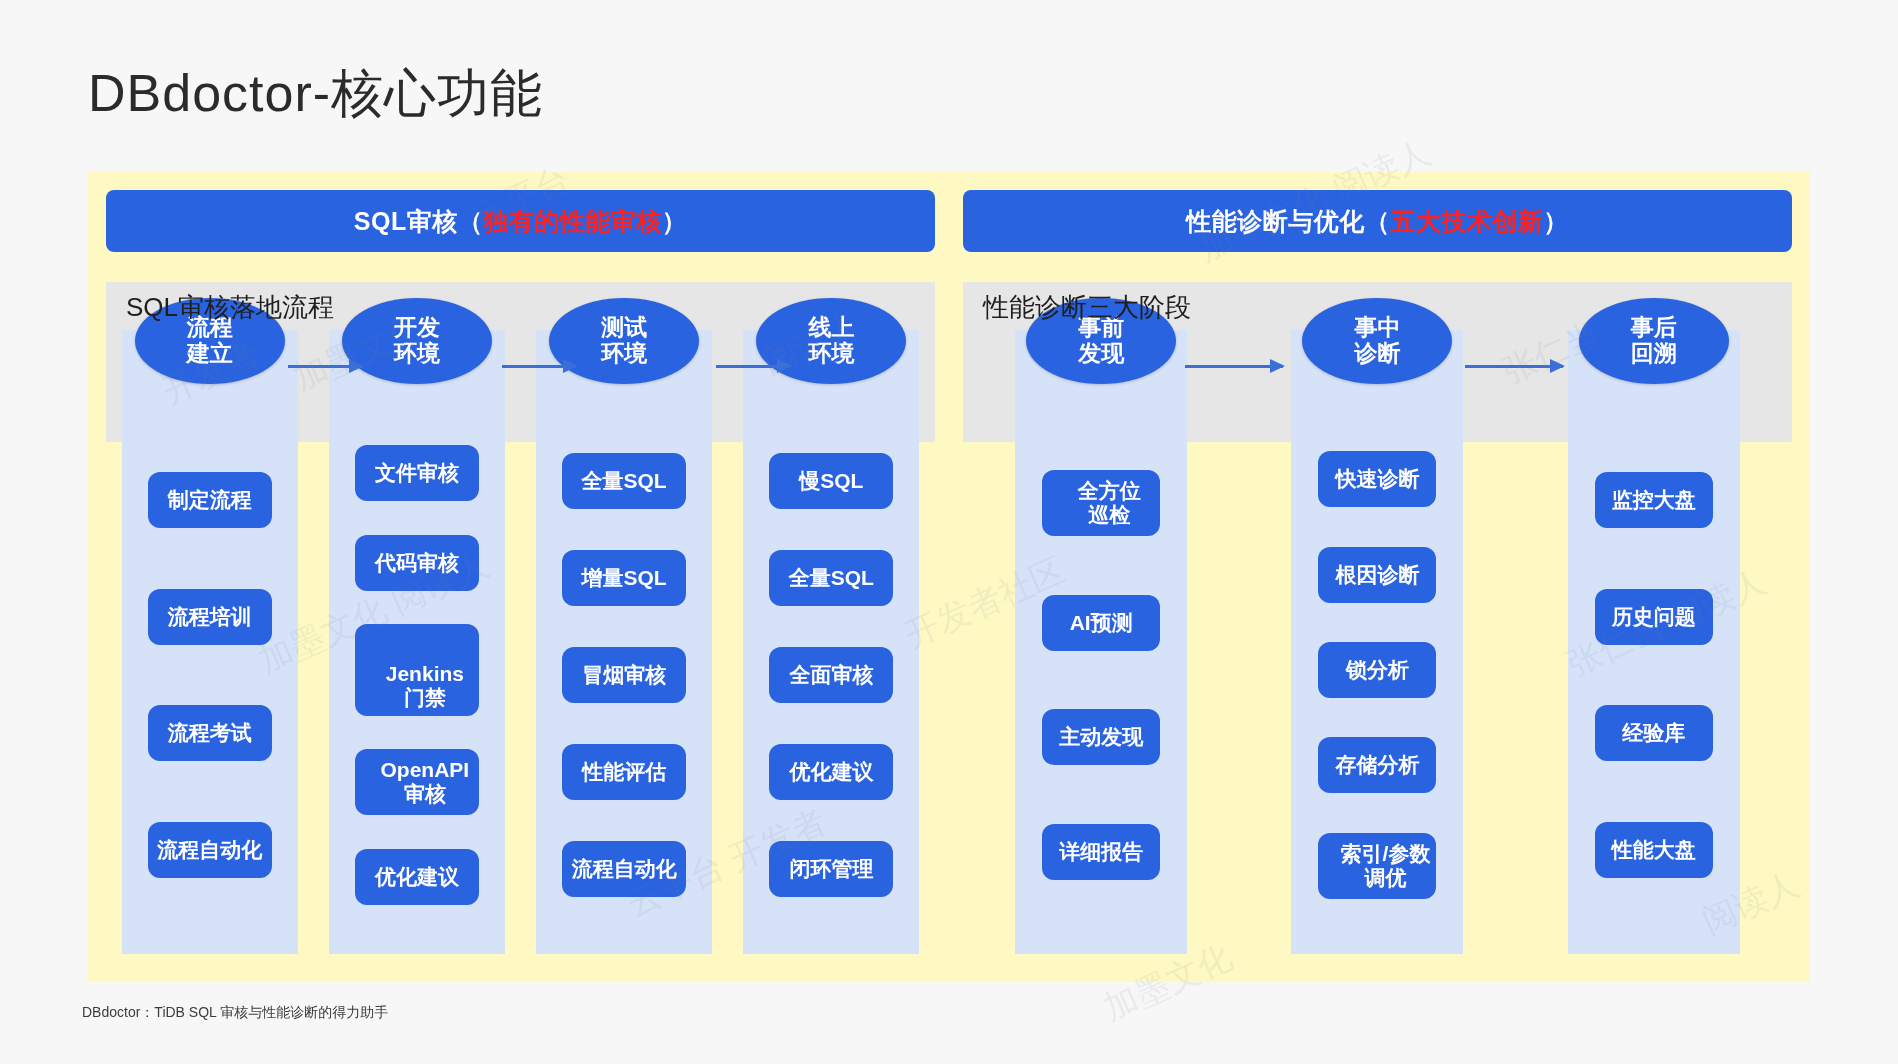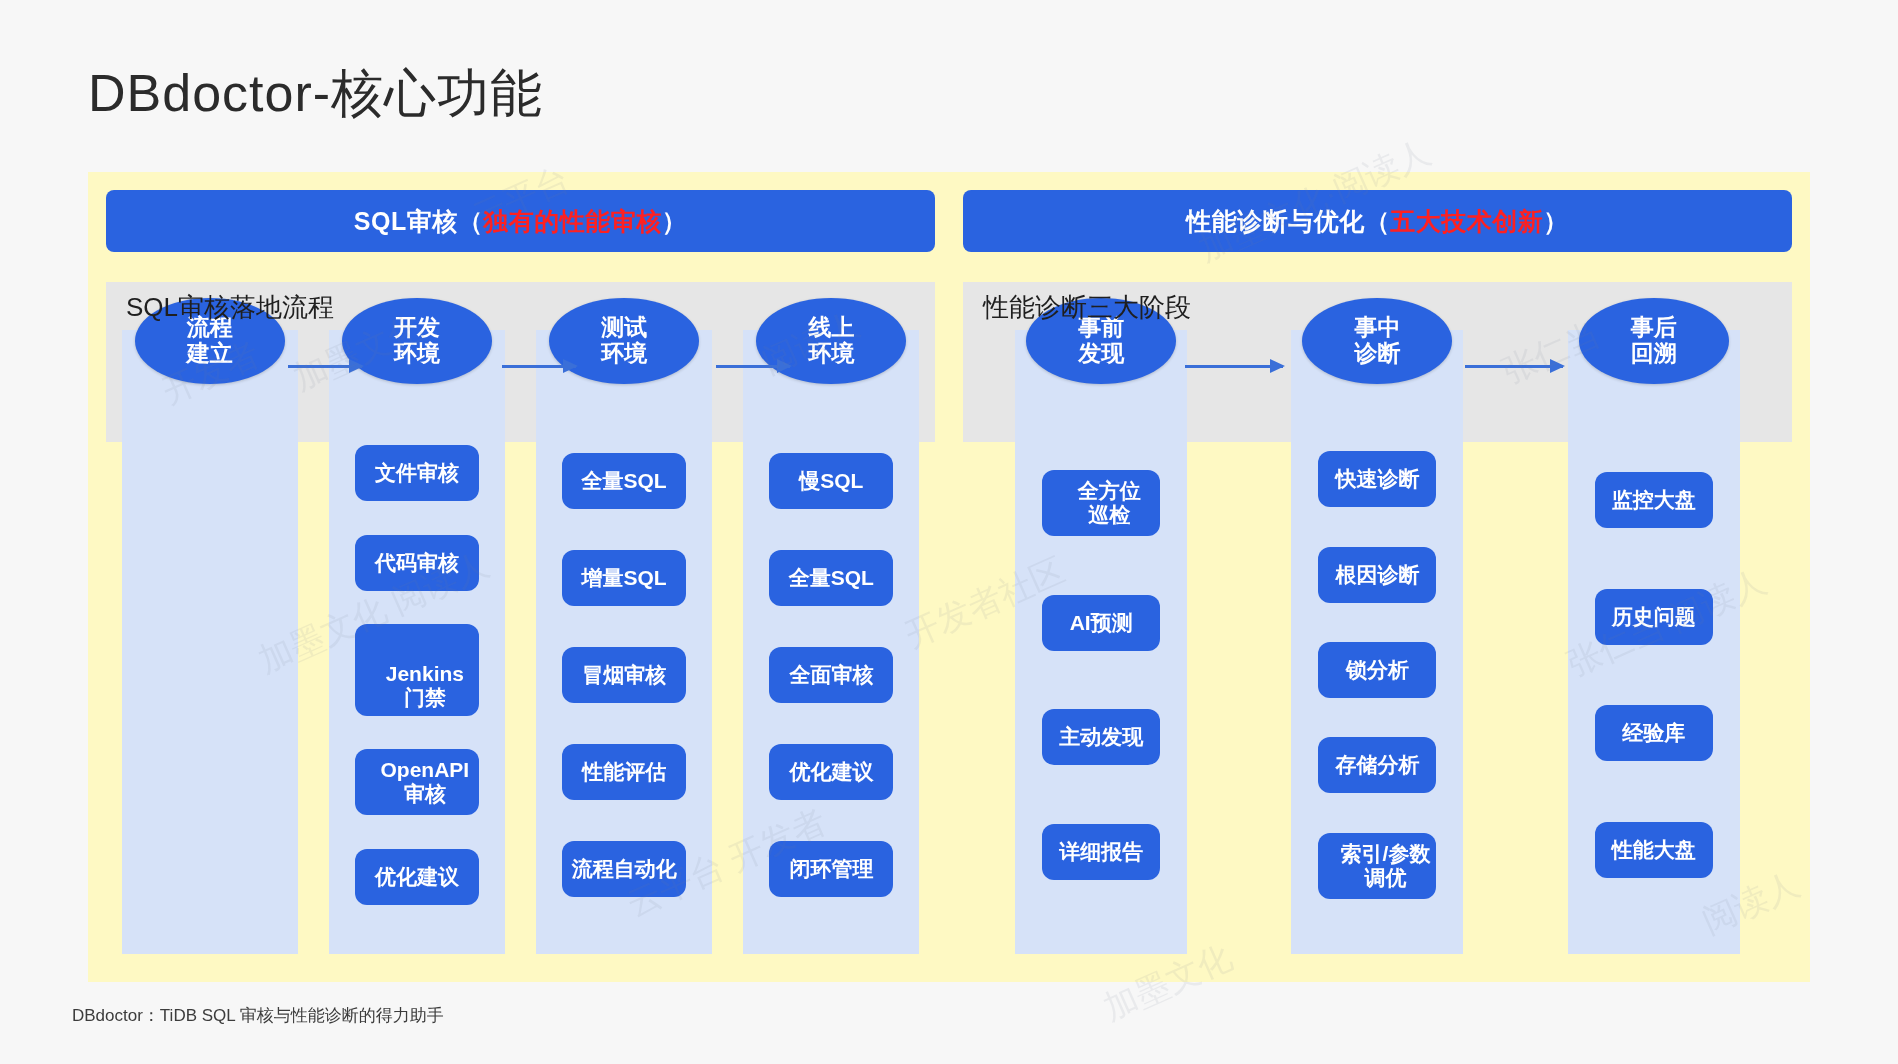--- a/index.html
+++ b/index.html
@@ -177,23 +177,23 @@
     right: -2px;
     top: -6px;
     border-left: 15px solid #3a6fd8;
     border-top: 7.5px solid transparent;
     border-bottom: 7.5px solid transparent;
   }
 
   
   .footer {
     position: absolute;
-    left: 72px;
+    left: 82px;
     top: 1004px;
-    font-size: 17px;
+    font-size: 14px;
     color: #3c3c3c;
     white-space: nowrap;
   }
 
   
   .wm {
     position: absolute;
     color: rgba(120,130,150,0.10);
     font-size: 34px;
     transform: rotate(-24deg);
@@ -226,20 +226,26 @@
       <div class="arrow" style="left:182px;width:74px;"></div>
       <div class="arrow" style="left:396px;width:74px;"></div>
       <div class="arrow" style="left:610px;width:74px;"></div>
 
       <div class="columns">
 
         <div class="col">
           <div class="ellipse">
             <span>流程</span>
             <span>建立</span>
+          </div>
+          <div class="boxes">
+            <div class="pill">制定流程</div>
+            <div class="pill">流程培训</div>
+            <div class="pill">流程考试</div>
+            <div class="pill">流程自动化</div>
           </div>
         </div>
 
         <div class="col">
           <div class="ellipse">
             <span>开发</span>
             <span>环境</span>
           </div>
           <div class="boxes">
             <div class="pill">文件审核</div>

